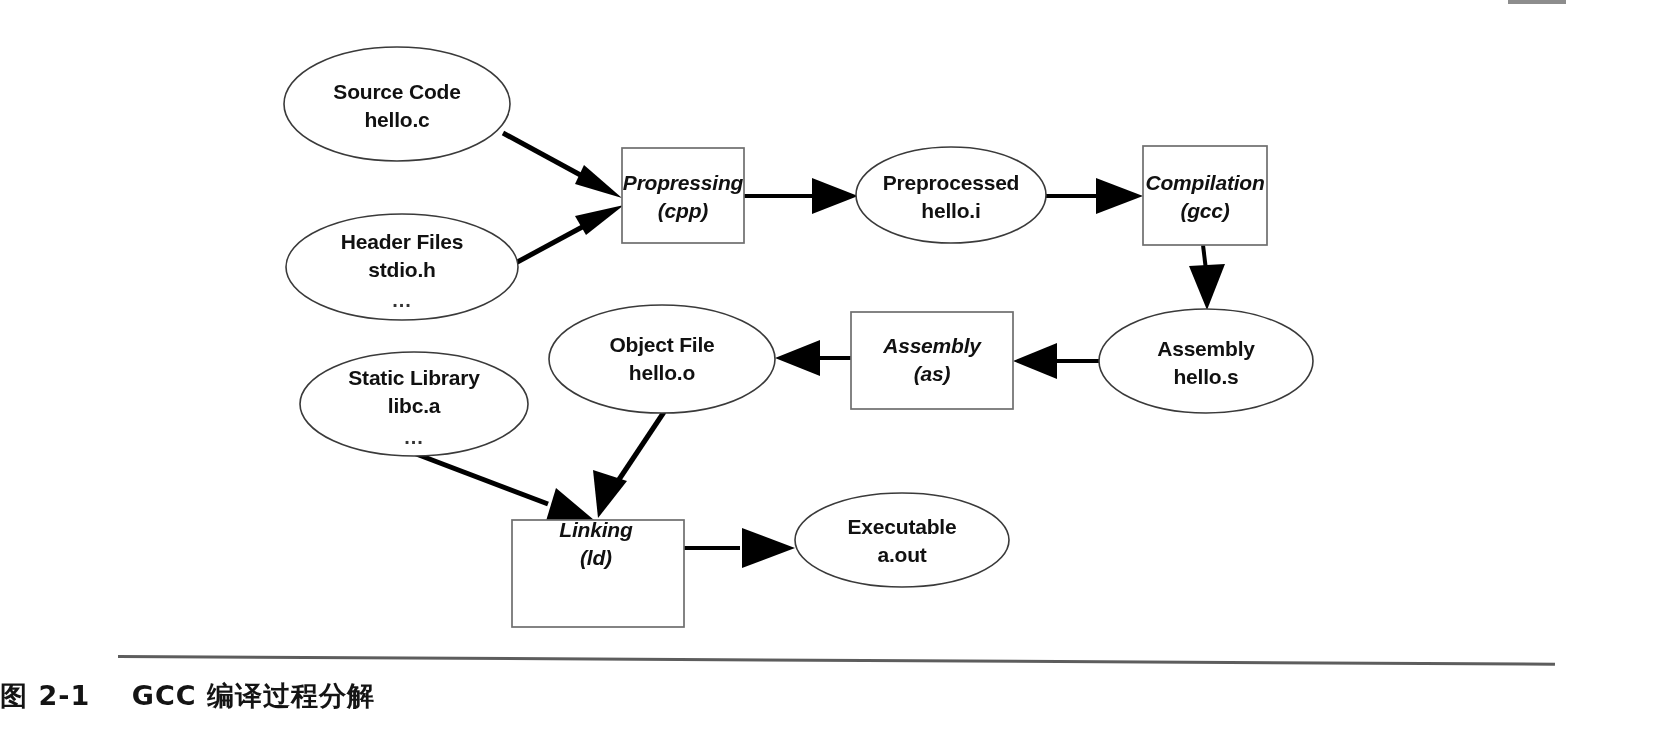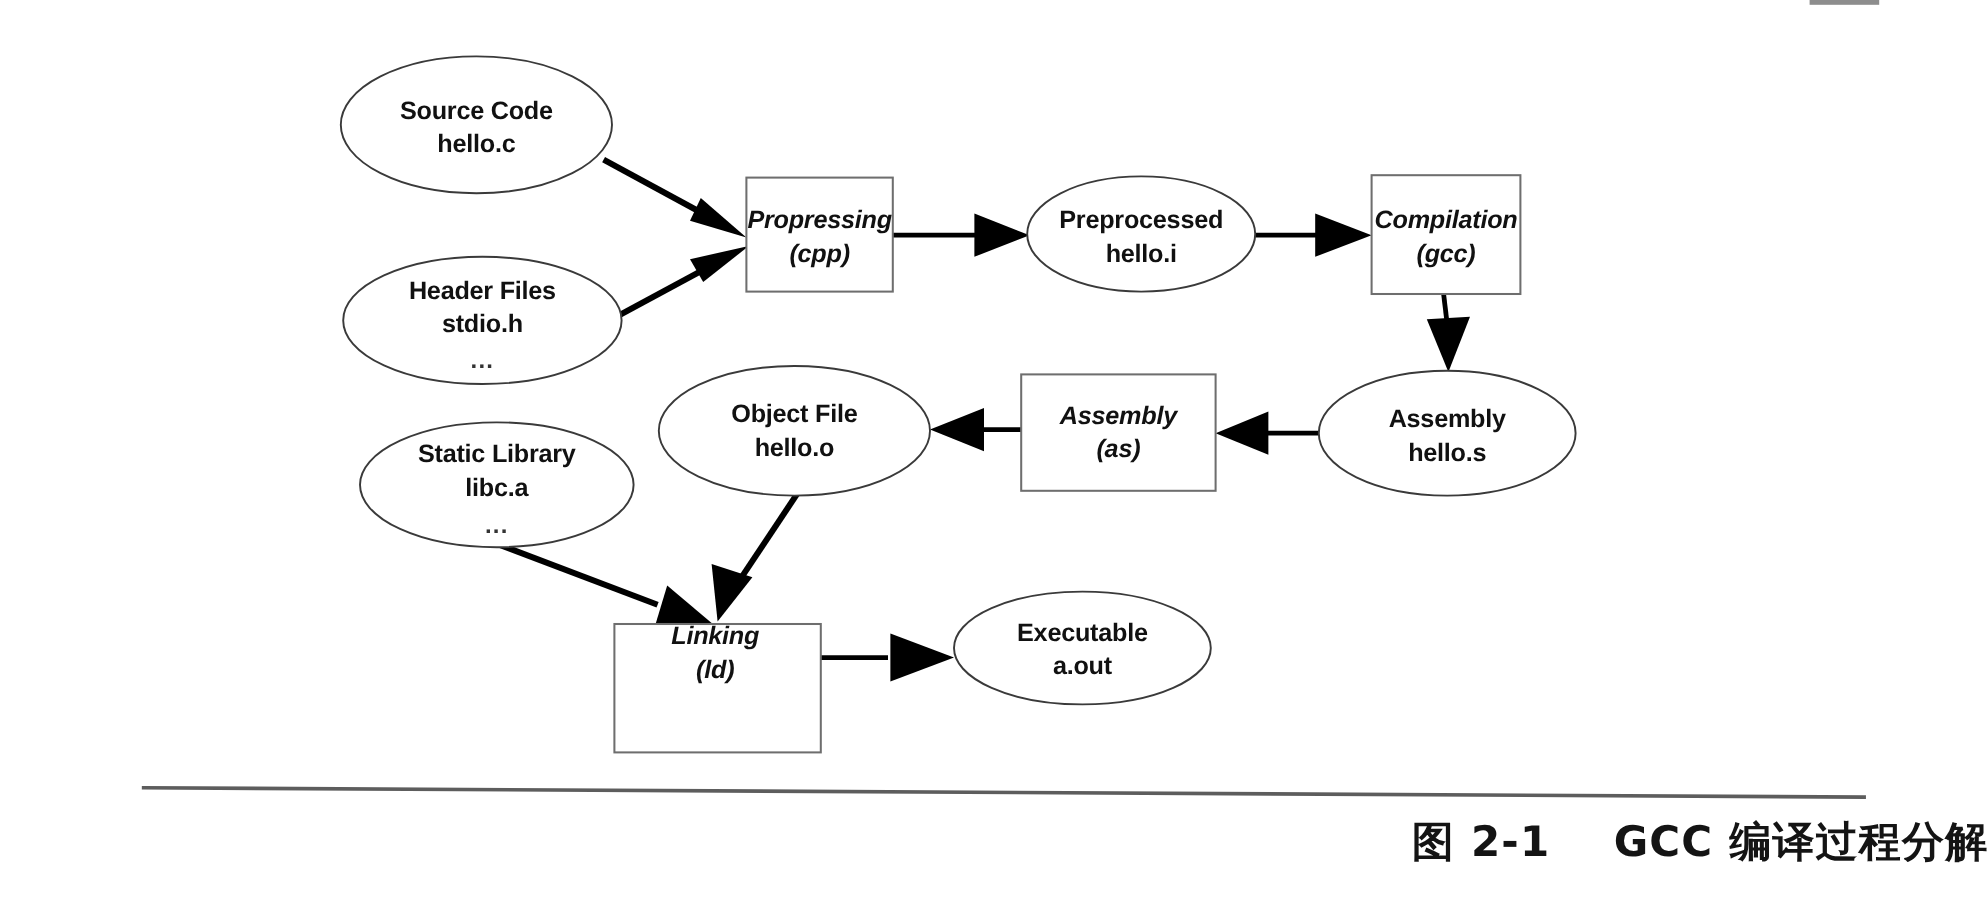--- a/index.html
+++ b/index.html
@@ -96,23 +96,23 @@
     height: 3px;
     background: #5d5d5d;
     transform: rotate(0.31deg);
     transform-origin: left top;
   }
   #figure-caption {
     position: absolute;
     left: 0;
     top: 678px;
     width: 1657px;
-    text-align: right;
+    text-align: left;
     font-family: "DejaVu Sans", "Liberation Sans", sans-serif;
-    font-size: 35px;
+    font-size: 27px;
     font-weight: bold;
     color: #141414;
     letter-spacing: 1px;
     white-space: pre;
   }
   #top-edge-artifact {
     position: absolute;
     left: 1508px;
     top: 0px;
     width: 58px;

